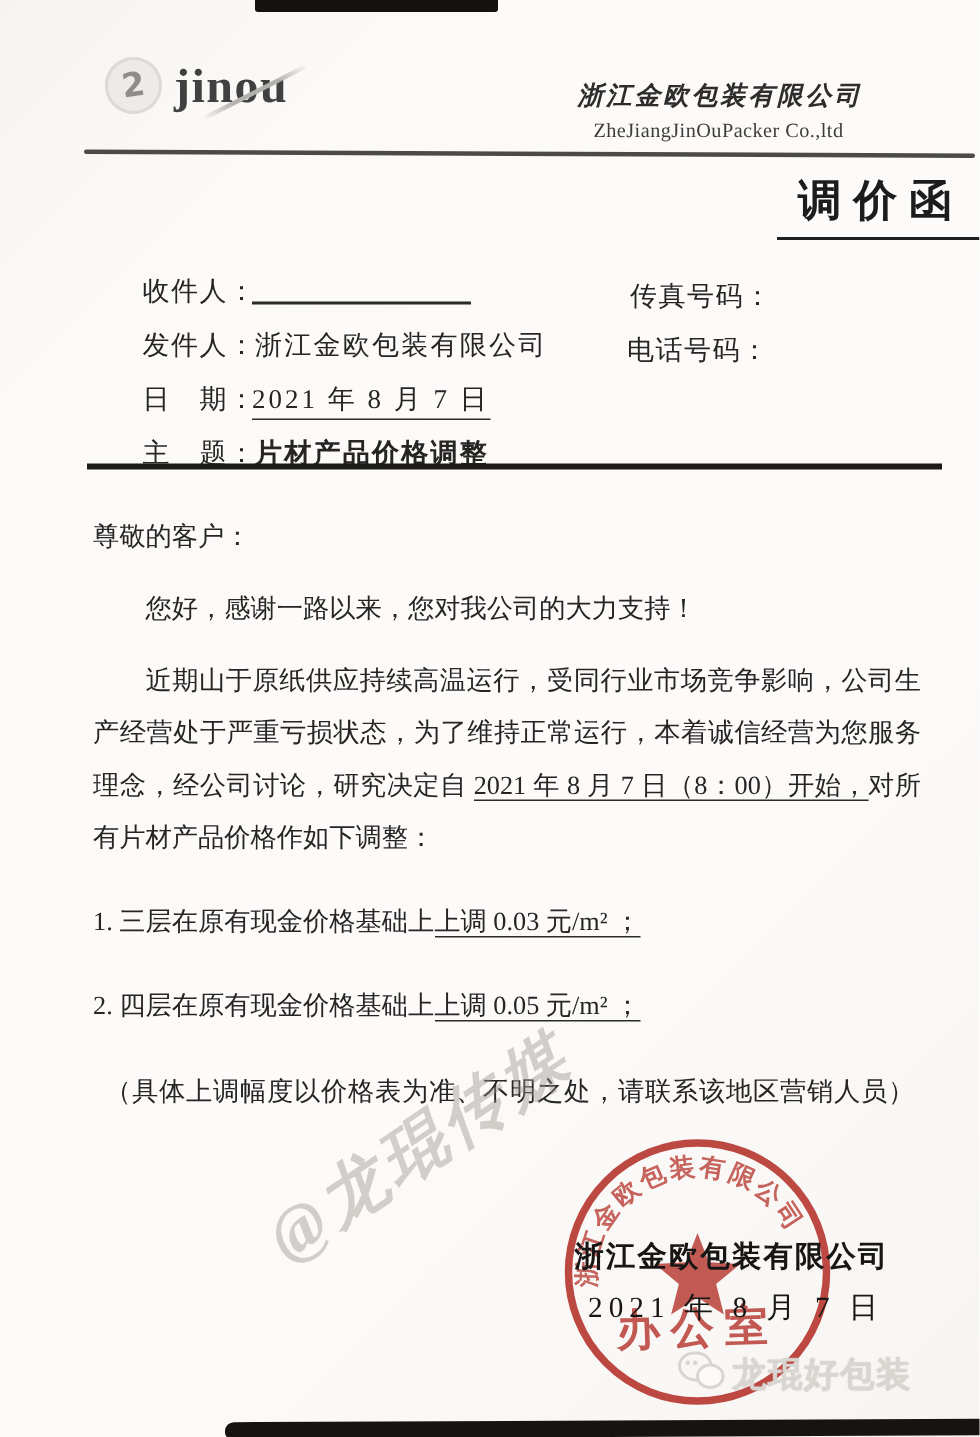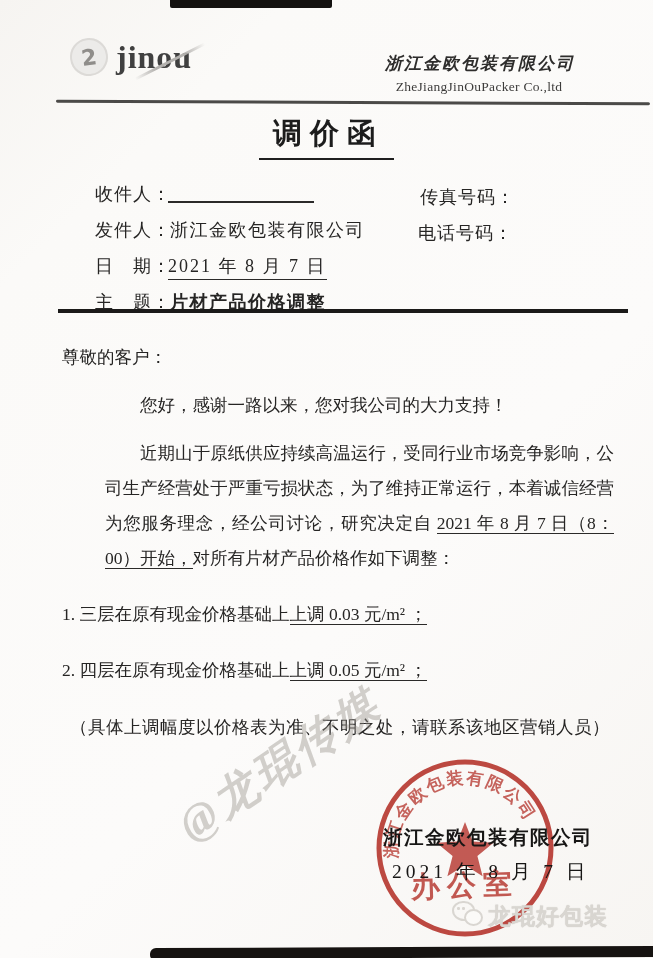--- a/index.html
+++ b/index.html
@@ -19,32 +19,32 @@
     font-weight:bold;font-size:22px;color:#8f8d8a;transform:rotate(-8deg);}
   .logo-text{font-family:Liberation Serif, serif;font-weight:800;font-size:32px;color:#404040;
     letter-spacing:1px;text-transform:lowercase;}
   .logo-swoosh{left:131px;top:60px;width:78px;height:3px;background:linear-gradient(90deg,rgba(160,160,160,0),#b3b1ae 30%,#b3b1ae 70%,rgba(160,160,160,0));
     transform:rotate(-27deg);border-radius:2px;}
   .company-cn{left:385px;top:52px;width:190px;text-align:center;font-size:17px;font-weight:bold;
     font-style:italic;letter-spacing:2px;color:#2e2d2c;}
   .company-en{left:381px;top:79px;width:196px;text-align:center;font-size:13.5px;color:#3d3c3b;letter-spacing:0.3px;}
   .header-rule{left:56px;top:101px;width:594px;height:2.5px;background:#4b4a48;transform:rotate(0.25deg);border-radius:2px;}
   
-  .title-row{left:0;top:114px;width:653px;text-align:center;}
+  .title-row{left:0;top:114px;width:653px;text-align:right;}
   .title-row span{display:inline-block;font-size:29px;font-weight:bold;letter-spacing:8px;
     border-bottom:2.5px solid #1f1f1f;padding:0 10px 4px 14px;color:#1c1c1c;}
   
   .f-label{font-size:18px;letter-spacing:1px;color:#262524;}
   .f-value{font-size:18px;color:#262524;}
   .underline{border-bottom:1.6px solid #2b2a29;padding-bottom:1px;}
   .blank-line{left:168px;top:201px;width:146px;height:1.6px;background:#2b2a29;}
   .thick-rule{left:58px;top:309px;width:570px;height:3.5px;background:#1b1a19;}
   
   .body-text{left:62px;top:340px;width:552px;font-size:17.5px;line-height:35px;color:#262524;}
-  .indent{text-indent:2em;margin-left:43px;}
+  .indent{text-indent:2em;}
   .para{text-align:justify;margin-top:13px;}
   .u-seg{border-bottom:1.6px solid #2b2a29;text-align:right;}
   .item-line{margin-top:11px;line-height:45px;white-space:nowrap;}
   .note-line{left:70px;top:715px;font-size:17.5px;letter-spacing:0.5px;color:#262524;}
   
   .wm-diagonal{left:200px;top:795px;font-size:44px;font-weight:bold;font-style:italic;
     color:rgba(150,145,139,0.42);transform:rotate(-34deg);transform-origin:left bottom;
     letter-spacing:4px;white-space:nowrap;}
   .wm-corner{left:452px;top:901px;display:flex;align-items:flex-start;gap:6px;}
   .wm-corner-text{font-size:23px;font-weight:bold;color:#d9d6d1;letter-spacing:1px;

